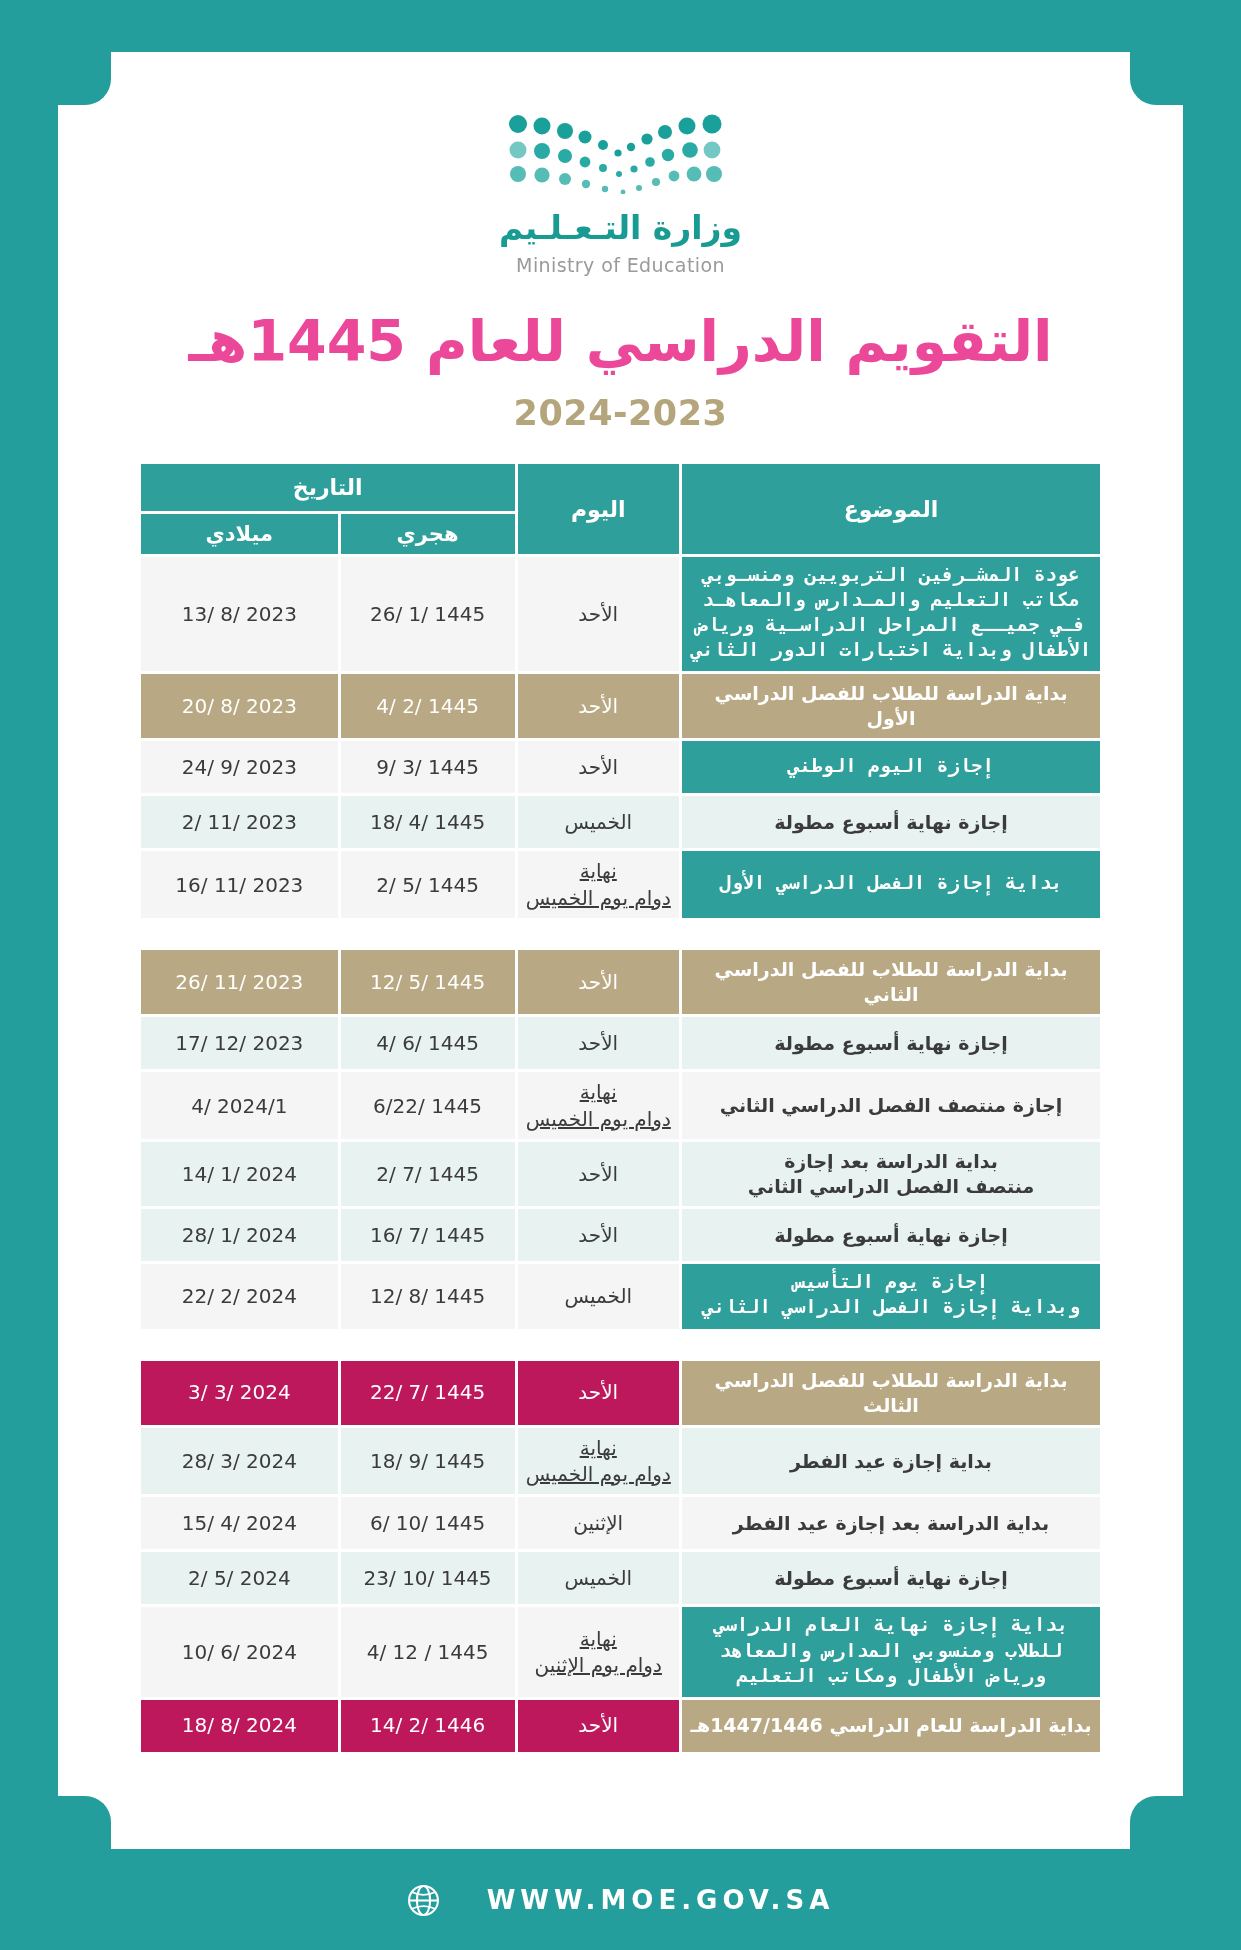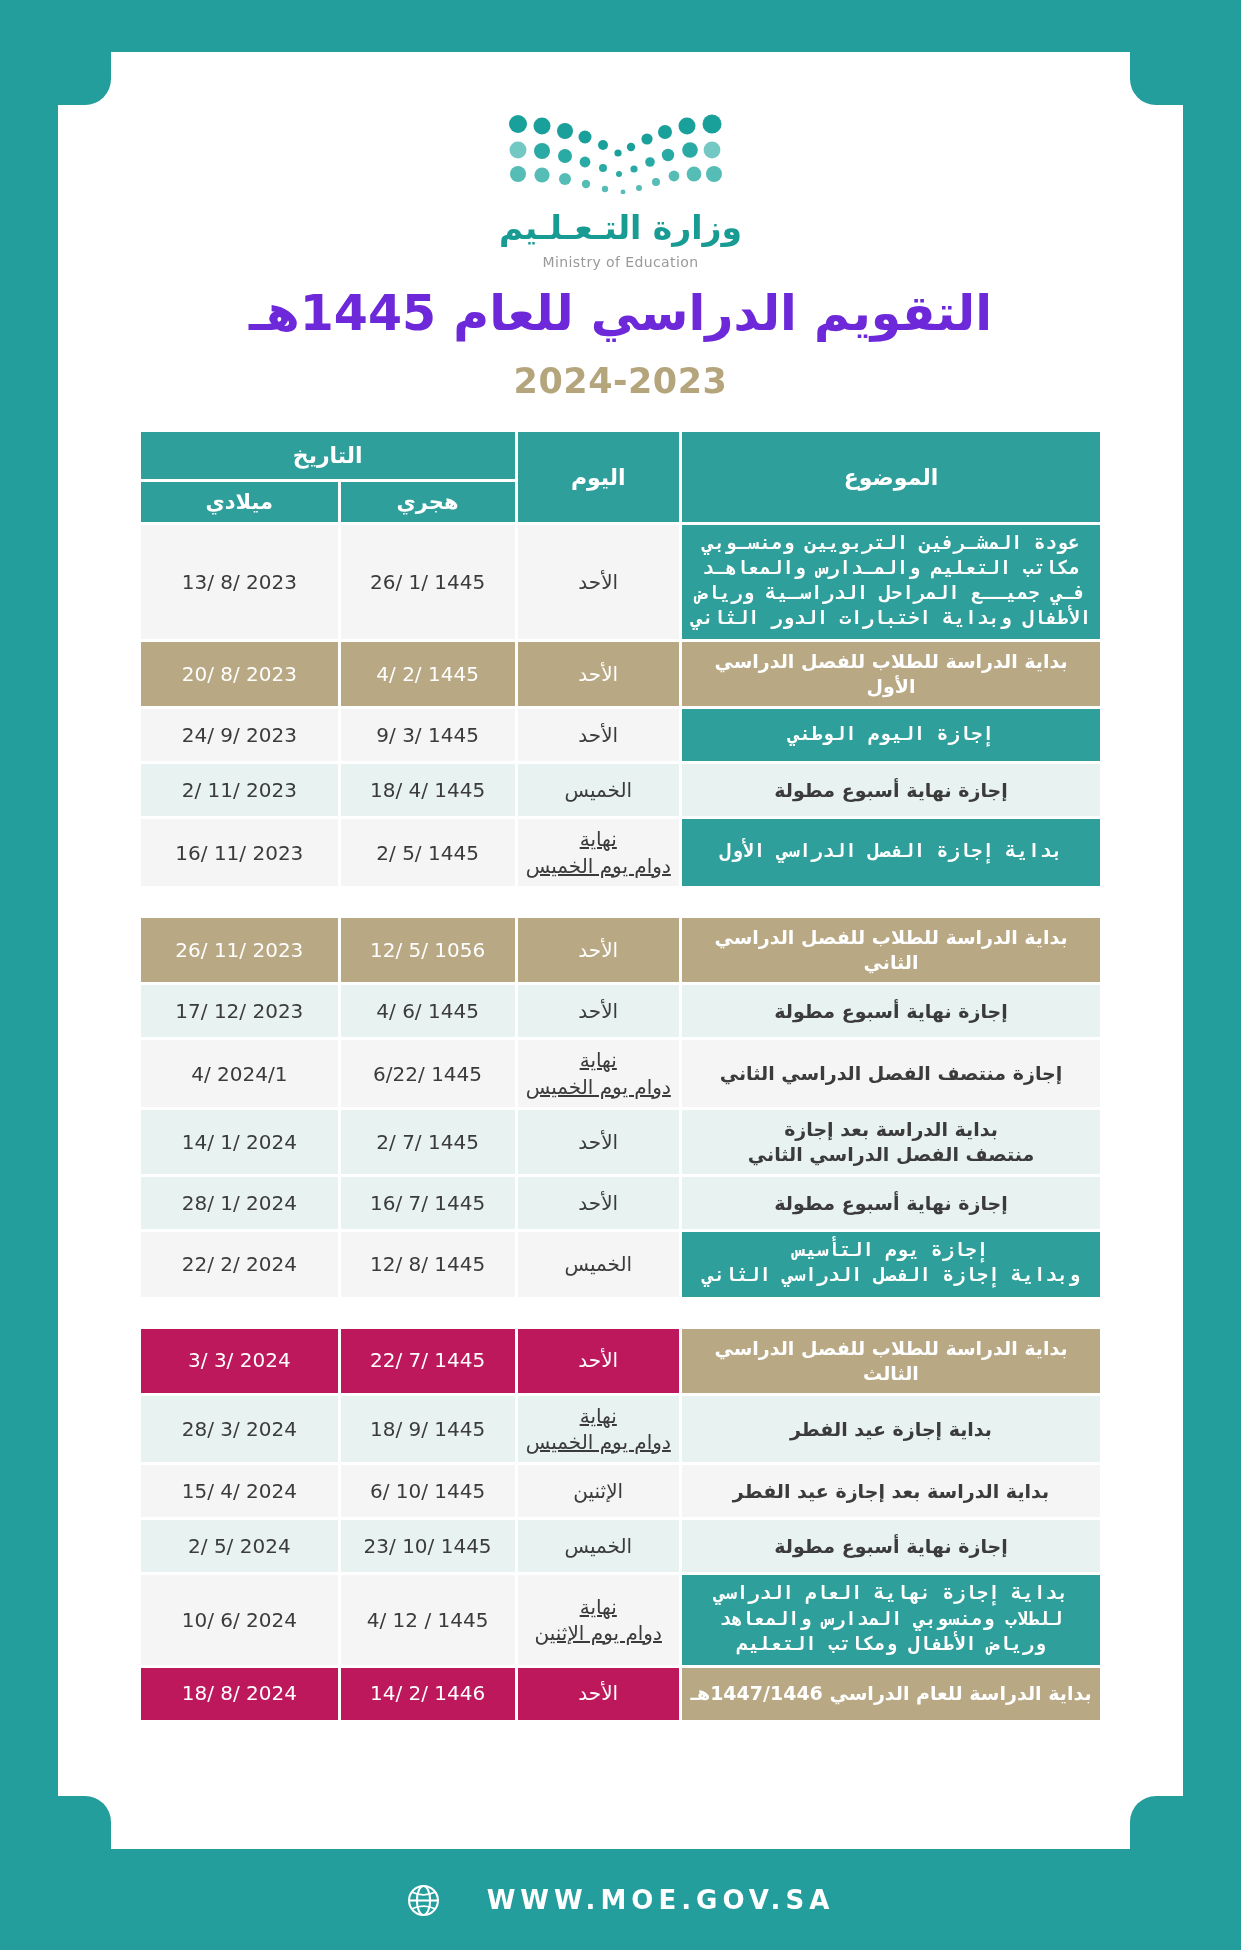--- a/index.html
+++ b/index.html
@@ -57,33 +57,33 @@
   .logo-mark { width: 230px; height: 82px; }
   .logo-ar {
     font-size: 33px;
     font-weight: bold;
     color: #179b93;
     letter-spacing: 1px;
     margin-top: 14px;
     direction: rtl;
   }
   .logo-en {
-    font-size: 14px;
+    font-size: 19px;
     color: #9a9a9a;
     letter-spacing: 0.4px;
     margin-top: 7px;
     direction: ltr;
   }
 
   
   .main-title {
-    font-size: 49px;
-    font-weight: bold;
-    color: #6d28d9;
-    margin-top: 15px;
+    font-size: 57px;
+    font-weight: bold;
+    color: #ec4899;
+    margin-top: 32px;
     direction: rtl;
     text-align: center;
   }
   .sub-title {
     font-size: 35px;
     font-weight: bold;
     color: #b4a57c;
     margin-top: 19px;
     direction: ltr;
     letter-spacing: 0.5px;
@@ -292,21 +292,21 @@
         <colgroup>
           <col class="c-subject">
             <col class="c-day">
             <col class="c-hijri">
             <col class="c-greg">
         </colgroup>
         <tbody id="group-1-body">
             <tr class="t-gold">
               <td class="cell subject acc-gold">بداية الدراسة للطلاب للفصل الدراسي الثاني</td>
               <td class="cell">الأحد</td>
-              <td class="cell">1056 /5 /12</td>
+              <td class="cell">1445 /5 /12</td>
               <td class="cell">2023 /11 /26</td>
             </tr>
             <tr class="t-mint">
               <td class="cell subject acc-mint">إجازة نهاية أسبوع مطولة</td>
               <td class="cell">الأحد</td>
               <td class="cell">1445 /6 /4</td>
               <td class="cell">2023 /12 /17</td>
             </tr>
             <tr class="t-white">
               <td class="cell subject acc-white">إجازة منتصف الفصل الدراسي الثاني</td>

